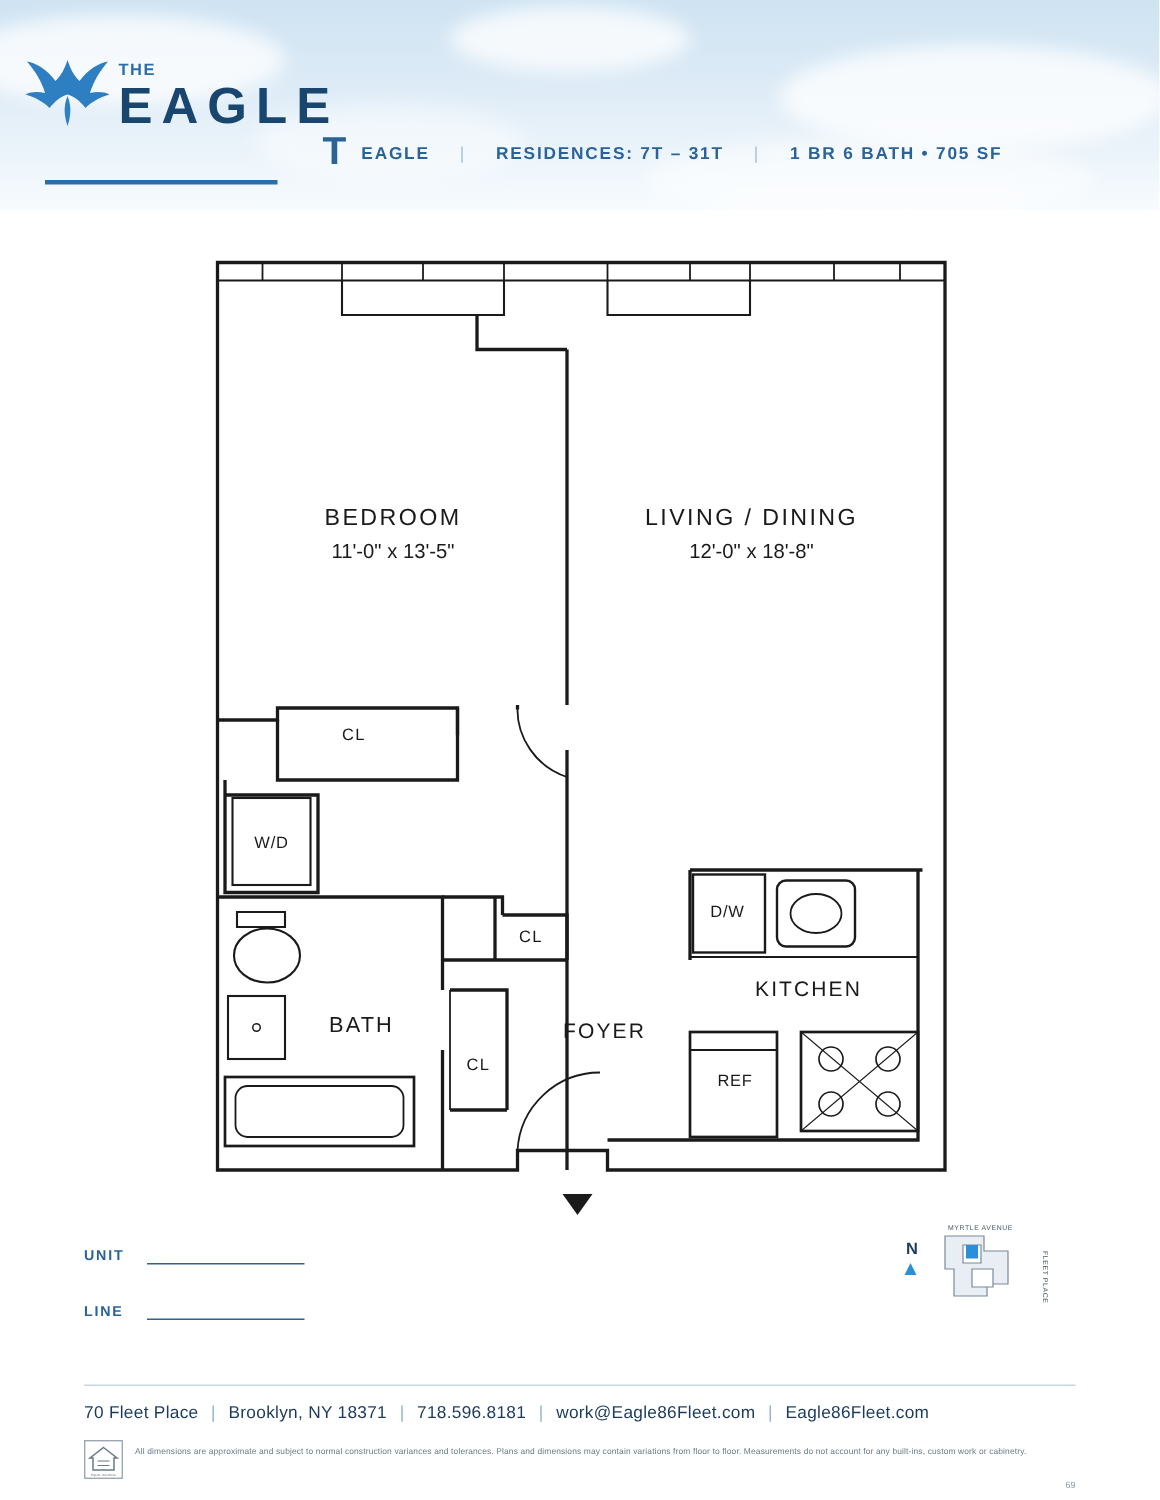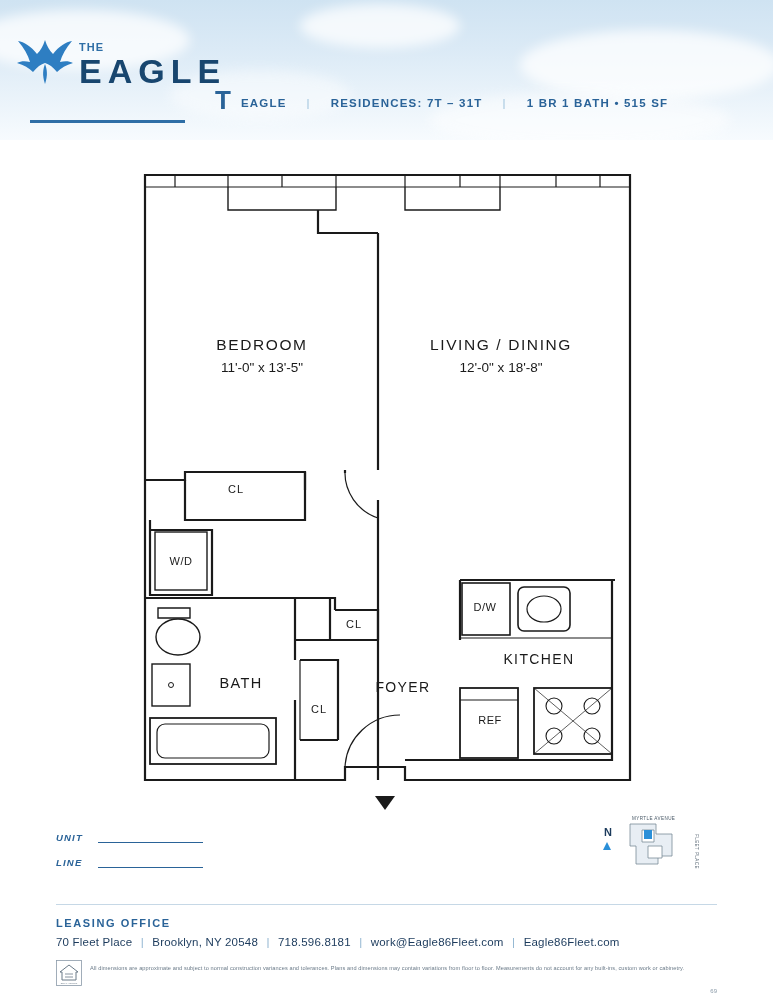--- a/index.html
+++ b/index.html
@@ -71,21 +71,21 @@
     position:absolute;
     left:0; top:140px; width:713px; height:680px;text-align:center;
   }
   .plan-svg { display:block; }
 
   
   .fields {
     position:absolute; left:56px; top:832px;
     font-size: 9.5px; letter-spacing:1.2px; color:#2a6398; font-weight:700;
   }
-  .field-row { display:flex; align-items:flex-end; margin-bottom:14px;font-style:italic; }
+  .field-row { display:flex; align-items:flex-end; margin-bottom:26px; }
   .field-label { width:42px; }
   .field-line { width:105px; border-bottom:1px solid #2a6398; height:11px; }
 
   
   .keyplan {
     position:absolute; left:596px; top:812px; width:110px; height:62px;
   }
 
   
   .footer {
@@ -136,21 +136,21 @@
     </div>
   </div>
   <div class="underline-bar"></div>
 
   <div class="header-meta">
     <span class="line-letter">T</span>
     <span>EAGLE</span>
     <span class="sep">|</span>
     <span>RESIDENCES: 7T – 31T</span>
     <span class="sep">|</span>
-    <span>1 BR  1 BATH  •  515 SF</span>
+    <span>1 BR  6 BATH  •  705 SF</span>
   </div>
 </div>
 
 <div class="plan-wrap">
 <svg class="plan-svg" width="773" height="680" viewBox="0 0 773 680">
   <g fill="none" stroke="#1a1a1a" stroke-width="2.2" stroke-linejoin="miter">
 
     <path d="M145 35 L630 35 L630 640 L405 640 L405 627 L345 627 L345 640 L145 640 Z"></path>
 
     <g stroke-width="1.2">
@@ -273,25 +273,24 @@
       <path d="M34 12 L60 12 L60 22 L76 22 L76 44 L62 44 L62 52 L40 52 L40 34 L34 34 Z"></path>
       <path d="M46 18 L58 18 L58 30 L46 30 Z" fill="#ffffff"></path>
       <path d="M52 34 L66 34 L66 46 L52 46 Z" fill="#ffffff"></path>
     </g>
     <rect x="48" y="18" width="8" height="9" fill="#2a8fd8" stroke="none"></rect>
   </svg>
 </div>
 
 <div class="footer">
   <div class="footer-rule"></div>
-  <div class="leasing-title">LEASING OFFICE</div>
   <div class="leasing-line">
     <span>70 Fleet Place</span>
     <span class="pipe">|</span>
-    <span>Brooklyn, NY 20548</span>
+    <span>Brooklyn, NY 18371</span>
     <span class="pipe">|</span>
     <span>718.596.8181</span>
     <span class="pipe">|</span>
     <span>work@Eagle86Fleet.com</span>
     <span class="pipe">|</span>
     <span>Eagle86Fleet.com</span>
   </div>
   <div class="legal">
     <svg class="eho" viewBox="0 0 26 26">
       <rect x="0.5" y="0.5" width="25" height="25" fill="none" stroke="#8a9aa8" stroke-width="0.8"></rect>

